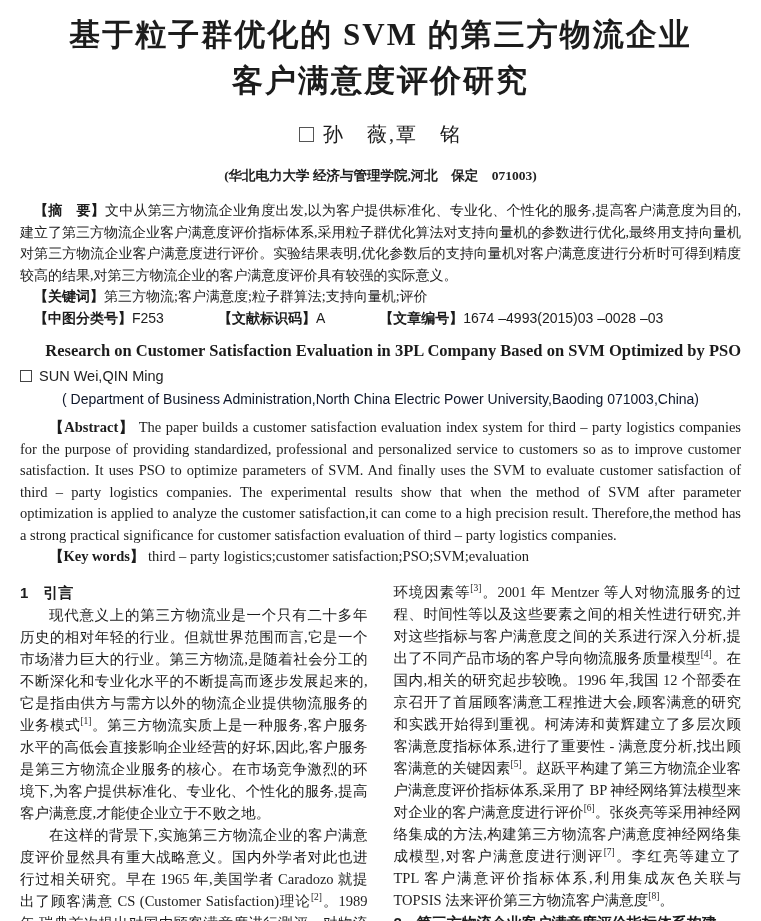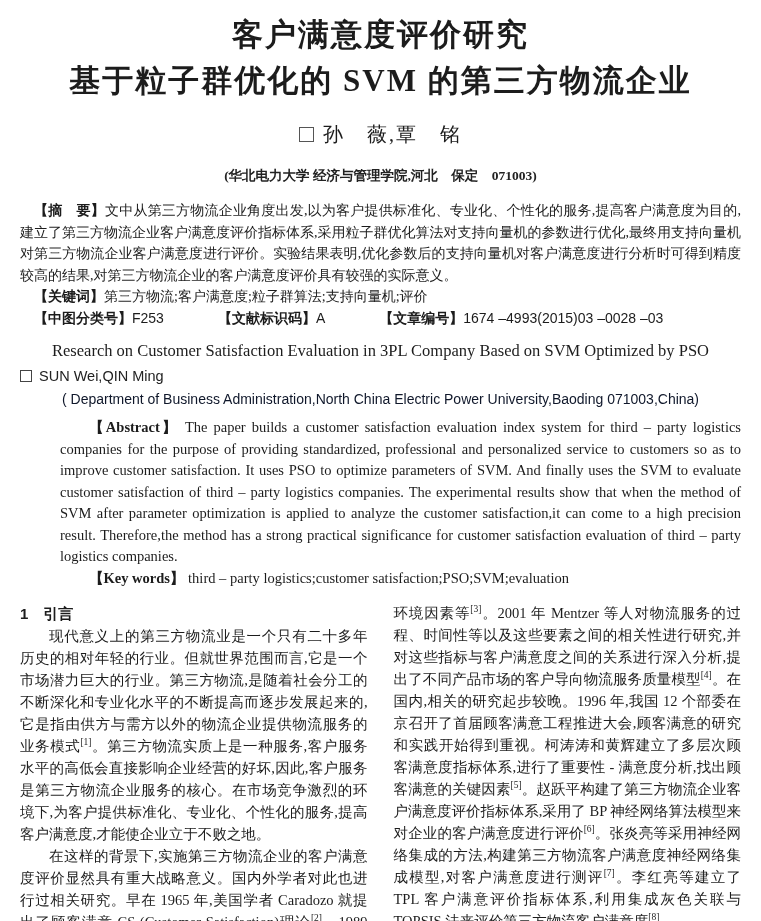--- a/index.html
+++ b/index.html
@@ -62,23 +62,23 @@
     font-family: "Liberation Sans", sans-serif;
     font-weight: 700;
     font-style: normal;
   }
   .clc-line { white-space: nowrap; }
   .clc-val {
     font-family: "Liberation Sans", sans-serif;
   }
   .clc-gap { margin-right: 54px; }
   .title-en {
-    text-align: center;
+    text-align: right;
     font-size: 16.5px;
-    font-weight: 400;
+    font-weight: 700;
     margin-top: 12px;
     font-family: "Liberation Serif", serif;
   }
   .authors-en {
     text-align: left;
     font-family: "Liberation Sans", sans-serif;
     font-size: 14.5px;
     margin-top: 7px;
     color: #222;
   }
@@ -89,21 +89,21 @@
     margin-top: 7px;
     color: #0f172a;
   }
   .abs-en-block {
     margin-top: 10px;
     font-size: 14.5px;
     line-height: 21.5px;
     text-align: justify;
     font-family: "Liberation Serif", serif;
   }
-  .abs-en-block p { text-indent: 2em; margin-left: 40px; }
+  .abs-en-block p { text-indent: 2em; }
   .columns {
     display: flex;
     gap: 26px;
     margin-top: 13px;
   }
   .col {
     flex: 1;
     min-width: 0;
     font-size: 14.5px;
     line-height: 22px;
@@ -123,22 +123,22 @@
     vertical-align: super;
     line-height: 0;
   }
 </style>
 </head>
 <body>
 
 <div class="page">
 
   <h1 class="title-zh">
+    <span style="display:block">基于粒子群优化的 SVM 的第三方物流企业</span>
     <span style="display:block">客户满意度评价研究</span>
-    <span style="display:block">基于粒子群优化的 SVM 的第三方物流企业</span>
   </h1>
 
   <div class="authors-zh">
     <span class="box-icon"></span><span>孙　薇,覃　铭</span>
   </div>
 
   <div class="affil-zh">(华北电力大学 经济与管理学院,河北　保定　071003)</div>
 
   <div class="meta-zh">
     <p><span class="lab-b">【摘　要】</span><span>文中从第三方物流企业角度出发,以为客户提供标准化、专业化、个性化的服务,提高客户满意度为目的,建立了第三方物流企业客户满意度评价指标体系,采用粒子群优化算法对支持向量机的参数进行优化,最终用支持向量机对第三方物流企业客户满意度进行评价。实验结果表明,优化参数后的支持向量机对客户满意度进行分析时可得到精度较高的结果,对第三方物流企业的客户满意度评价具有较强的实际意义。</span></p>

